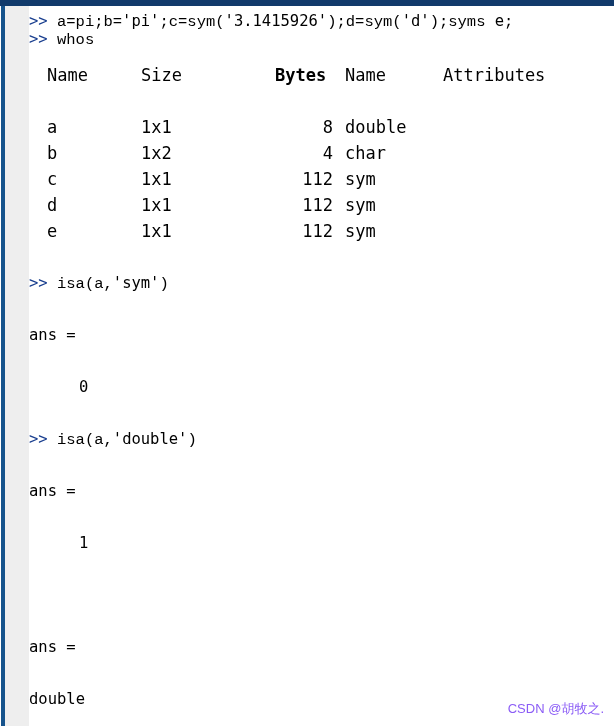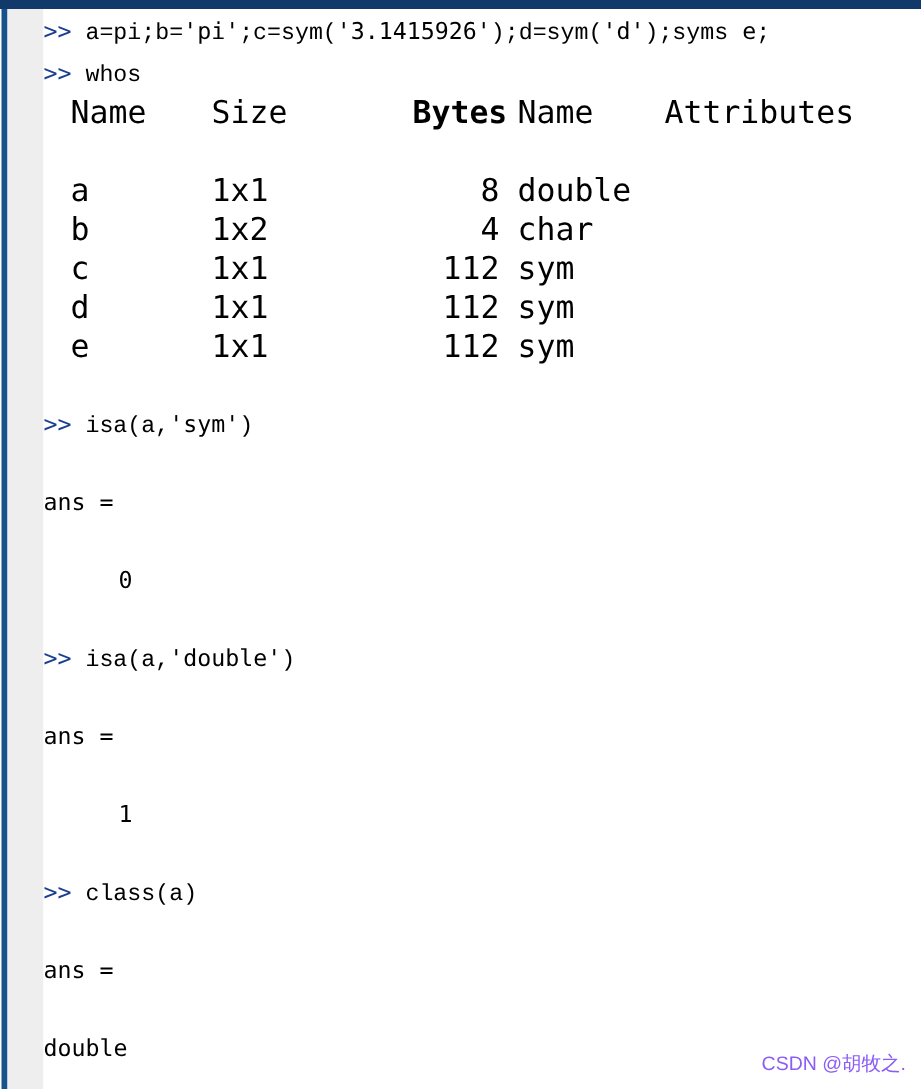--- a/index.html
+++ b/index.html
@@ -82,21 +82,21 @@
   .plain {
     color: #000000;
     font-family: Liberation Mono, monospace;
   }
 
   
   .tbl-cell {
     position: absolute;
     white-space: pre;
     font-family: "DejaVu Sans Mono", monospace;
-    font-size: 21px;
+    font-size: 17px;
     line-height: 26px;
     height: 26px;
     color: #000000;
   }
   .col-name   { left: 18px;  text-align: left; }
   .col-size   { left: 112px; text-align: left; }
   .col-bytes  { left: 224px; width: 80px; text-align: right; }
   .col-class  { left: 316px; text-align: left; }
   .col-attr   { left: 414px; text-align: left; }
 
@@ -122,21 +122,21 @@
 <div id="console-window">
 
   <div class="top-border"></div>
   <div class="left-border"></div>
   <div class="gutter"></div>
 
   <div class="console-text">
 
     <div class="line" style="top:2px;"><span class="prompt">&gt;&gt;</span><span class="plain"> a=pi;b=</span><span class="str">'pi'</span><span class="plain">;c=sym(</span><span class="str">'3.1415926'</span><span class="plain">);d=sym(</span><span class="str">'d'</span><span class="plain">);syms </span><span class="str">e</span><span class="plain">;</span></div>
 
-    <div class="line" style="top:30px;text-align:center;"><span class="prompt">&gt;&gt;</span><span class="plain"> whos</span></div>
+    <div class="line" style="top:20px;text-align:center;"><span class="prompt">&gt;&gt;</span><span class="plain"> whos</span></div>
 
     <div style="position:absolute; top:56px; left:0; height:26px; width:585px;">
       <span class="tbl-cell hdr-name">Name</span>
       <span class="tbl-cell hdr-size">Size</span>
       <span class="tbl-cell hdr-bytes">Bytes</span>
       <span class="tbl-cell hdr-class">Name</span>
       <span class="tbl-cell hdr-attr">Attributes</span>
     </div>
 
     <div style="position:absolute; top:108px; left:0; height:26px; width:585px;">
@@ -184,21 +184,20 @@
     <div class="line" style="top:316px;">ans =</div>
 
     <div class="line" style="top:368px; padding-left:50px;">0</div>
 
     <div class="line" style="top:420px;"><span class="prompt">&gt;&gt;</span><span class="plain"> isa(a,</span><span class="str">'double'</span><span class="plain">)</span></div>
 
     <div class="line" style="top:472px;">ans =</div>
 
     <div class="line" style="top:524px; padding-left:50px;">1</div>
 
-    <div class="line" style="top:576px;"><span class="prompt">&gt;&gt;</span><span class="plain"> class(a)</span></div>
 
     <div class="line" style="top:628px;">ans =</div>
 
     <div class="line" style="top:680px;">double</div>
 
   </div>
 
   <div class="watermark">CSDN @胡牧之.</div>
 
 </div>

